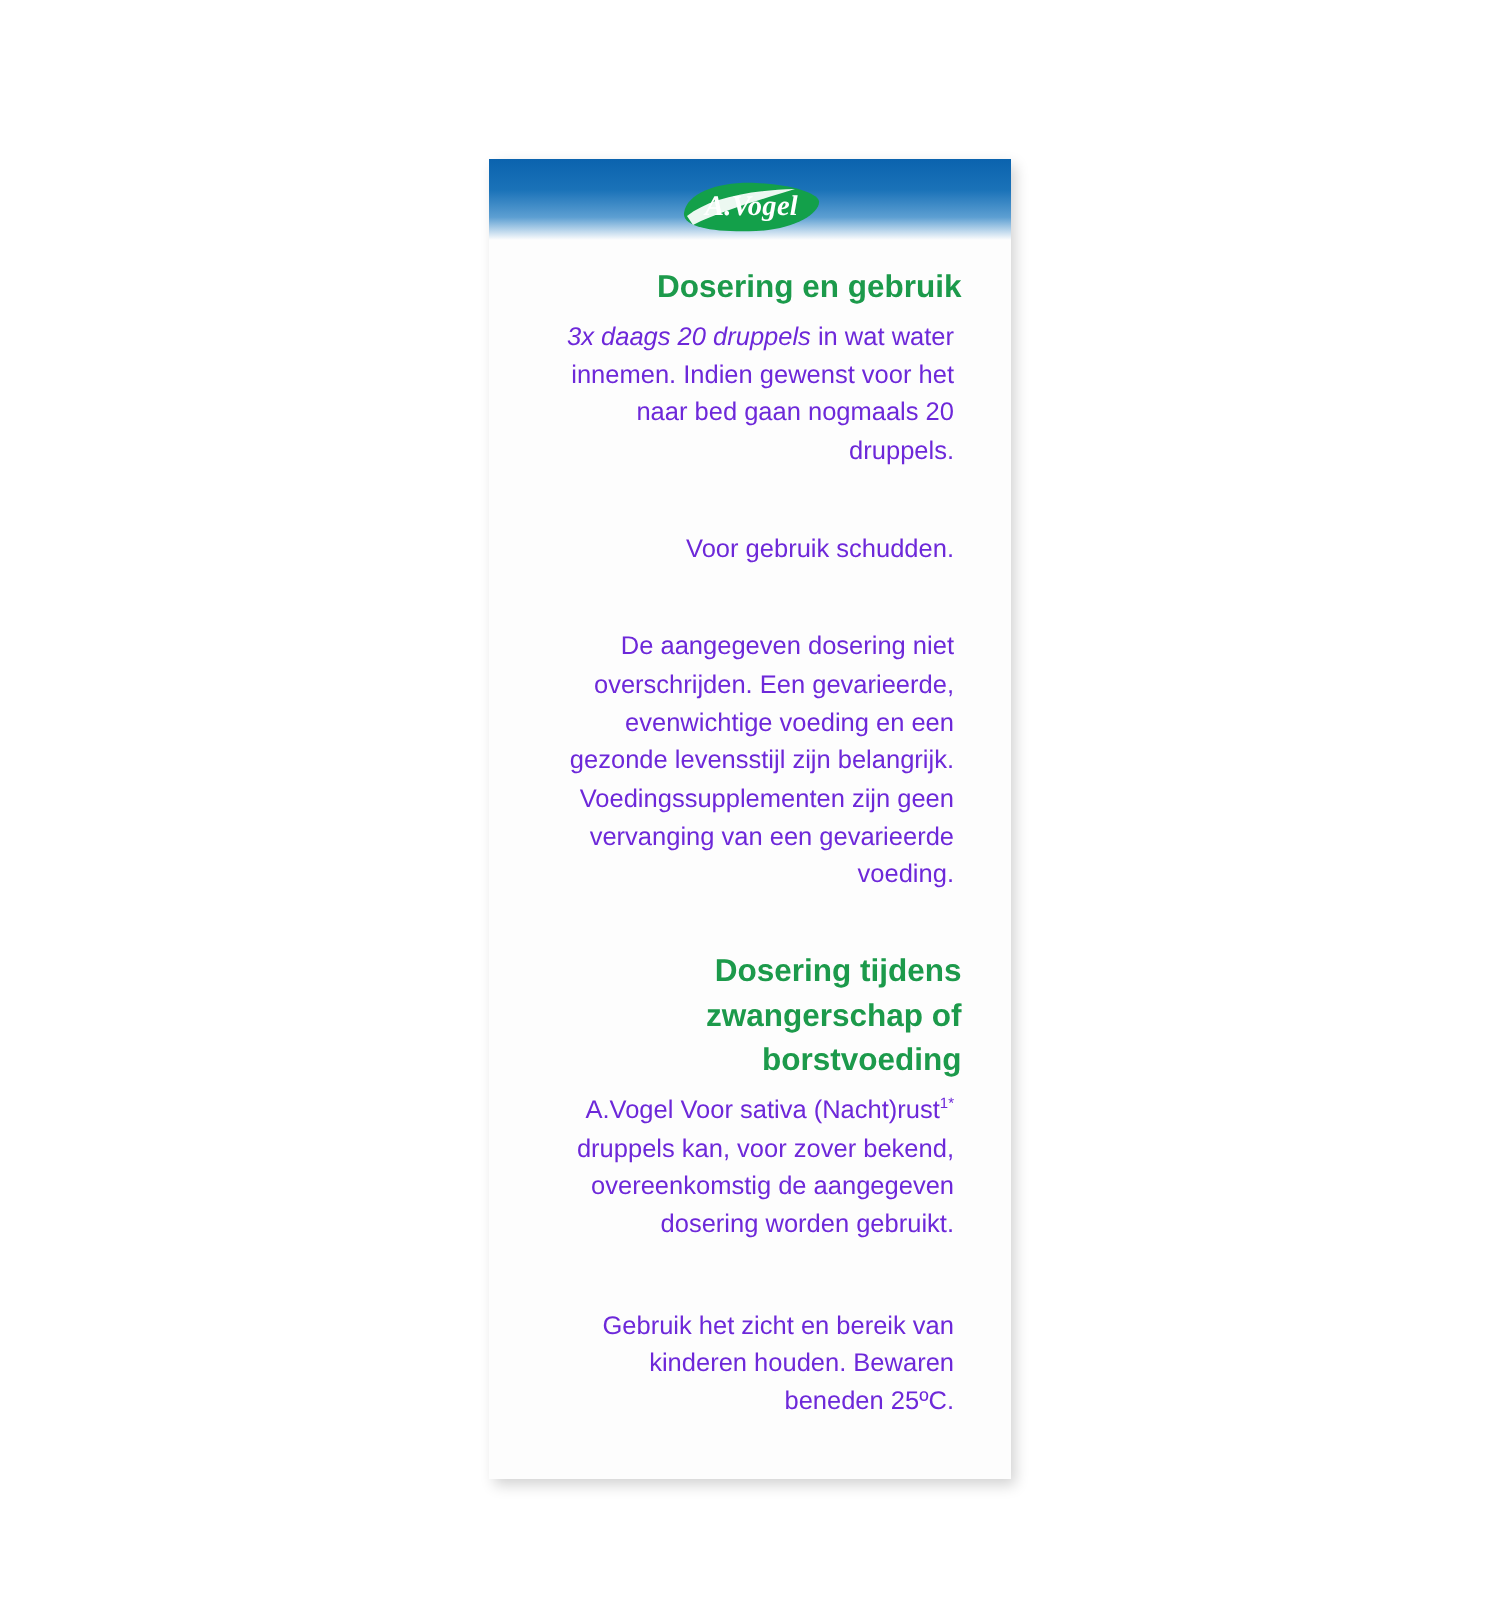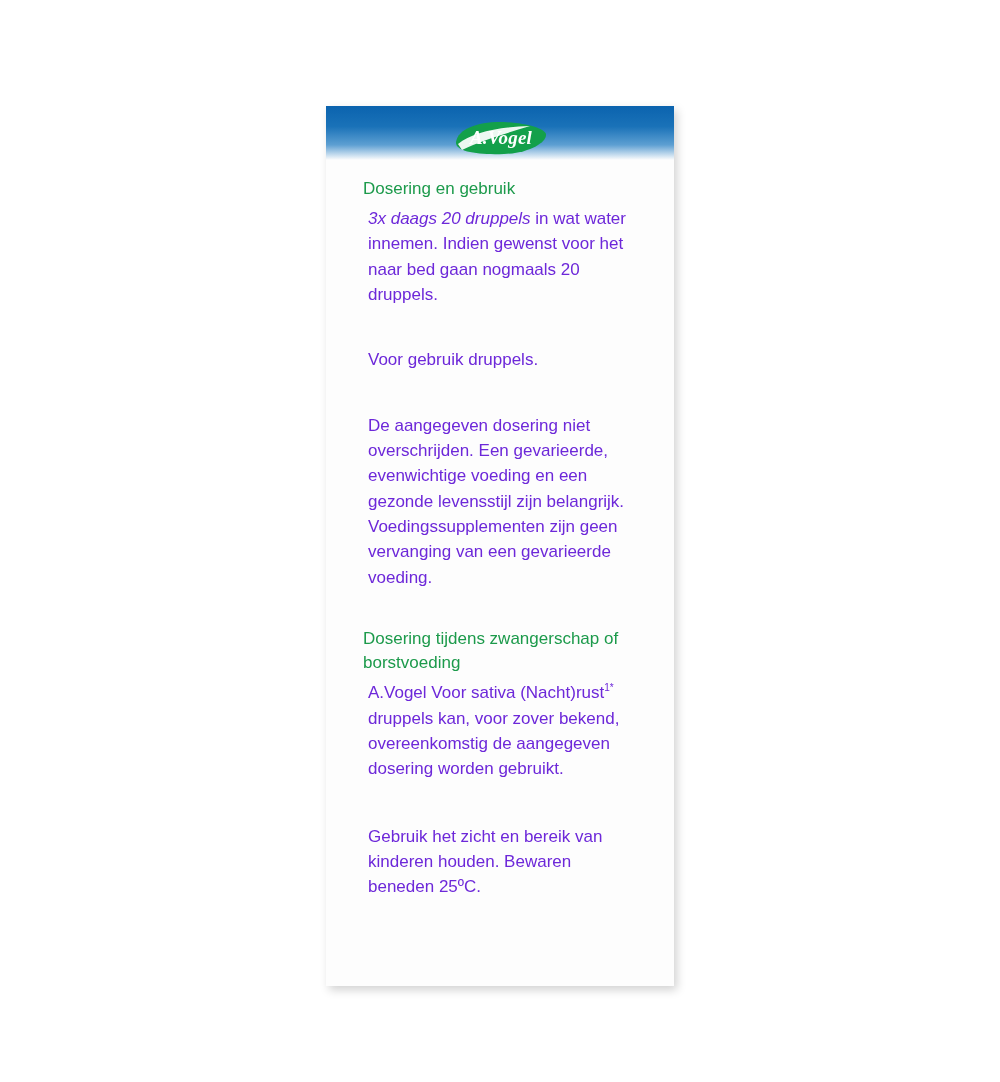--- a/index.html
+++ b/index.html
@@ -12,20 +12,21 @@
     background: #ffffff;
     font-family: "Liberation Sans", sans-serif;
     overflow: hidden;
   }
 
   .stage {
     position: relative;
     width: 984px;
     height: 1082px;
     background: #ffffff;
+    text-align: right;
   }
 
   
   .package {
     position: absolute;
     left: 326px;
     top: 106px;
     width: 348px;
     height: 880px;
     background: #fdfdfd;
@@ -80,22 +81,22 @@
   .content {
     position: absolute;
     left: 37px;
     top: 71px;
     width: 278px;
     color: #231f20;
   }
 
   .heading {
     color: #1c9a4b;
-    font-size: 17px;
-    font-weight: 400;
+    font-size: 21px;
+    font-weight: 700;
     line-height: 1.42;
     margin: 0 0 1px 0;
   }
 
   .para {
     font-size: 17px;
     line-height: 1.49;
     margin: 5px;
     color: #6d28d9;
   }
@@ -129,21 +130,21 @@
       <div class="logo-text">A.Vogel</div>
     </div>
 
     <div class="content">
 
       <h2 class="heading">Dosering en gebruik</h2>
       <p class="para"><em>3x daags 20 druppels</em><span> in wat water innemen. Indien gewenst voor het naar bed gaan nogmaals 20 druppels.</span></p>
 
       <div class="gap-md"></div>
 
-      <p class="para">Voor gebruik druppels.</p>
+      <p class="para">Voor gebruik schudden.</p>
 
       <div class="gap-md"></div>
 
       <p class="para">De aangegeven dosering niet overschrijden. Een gevarieerde, evenwichtige voeding en een gezonde levensstijl zijn belang­rijk. Voedingssupplementen zijn geen vervanging van een gevarieerde voeding.</p>
 
       <div class="gap-lg"></div>
 
       <h2 class="heading">Dosering tijdens zwangerschap of borstvoeding</h2>
       <p class="para"><span>A.Vogel Voor sativa (Nacht)rust</span><sup>1*</sup><span> druppels kan, voor zover bekend, over­eenkomstig de aangegeven dosering worden gebruikt.</span></p>
 

